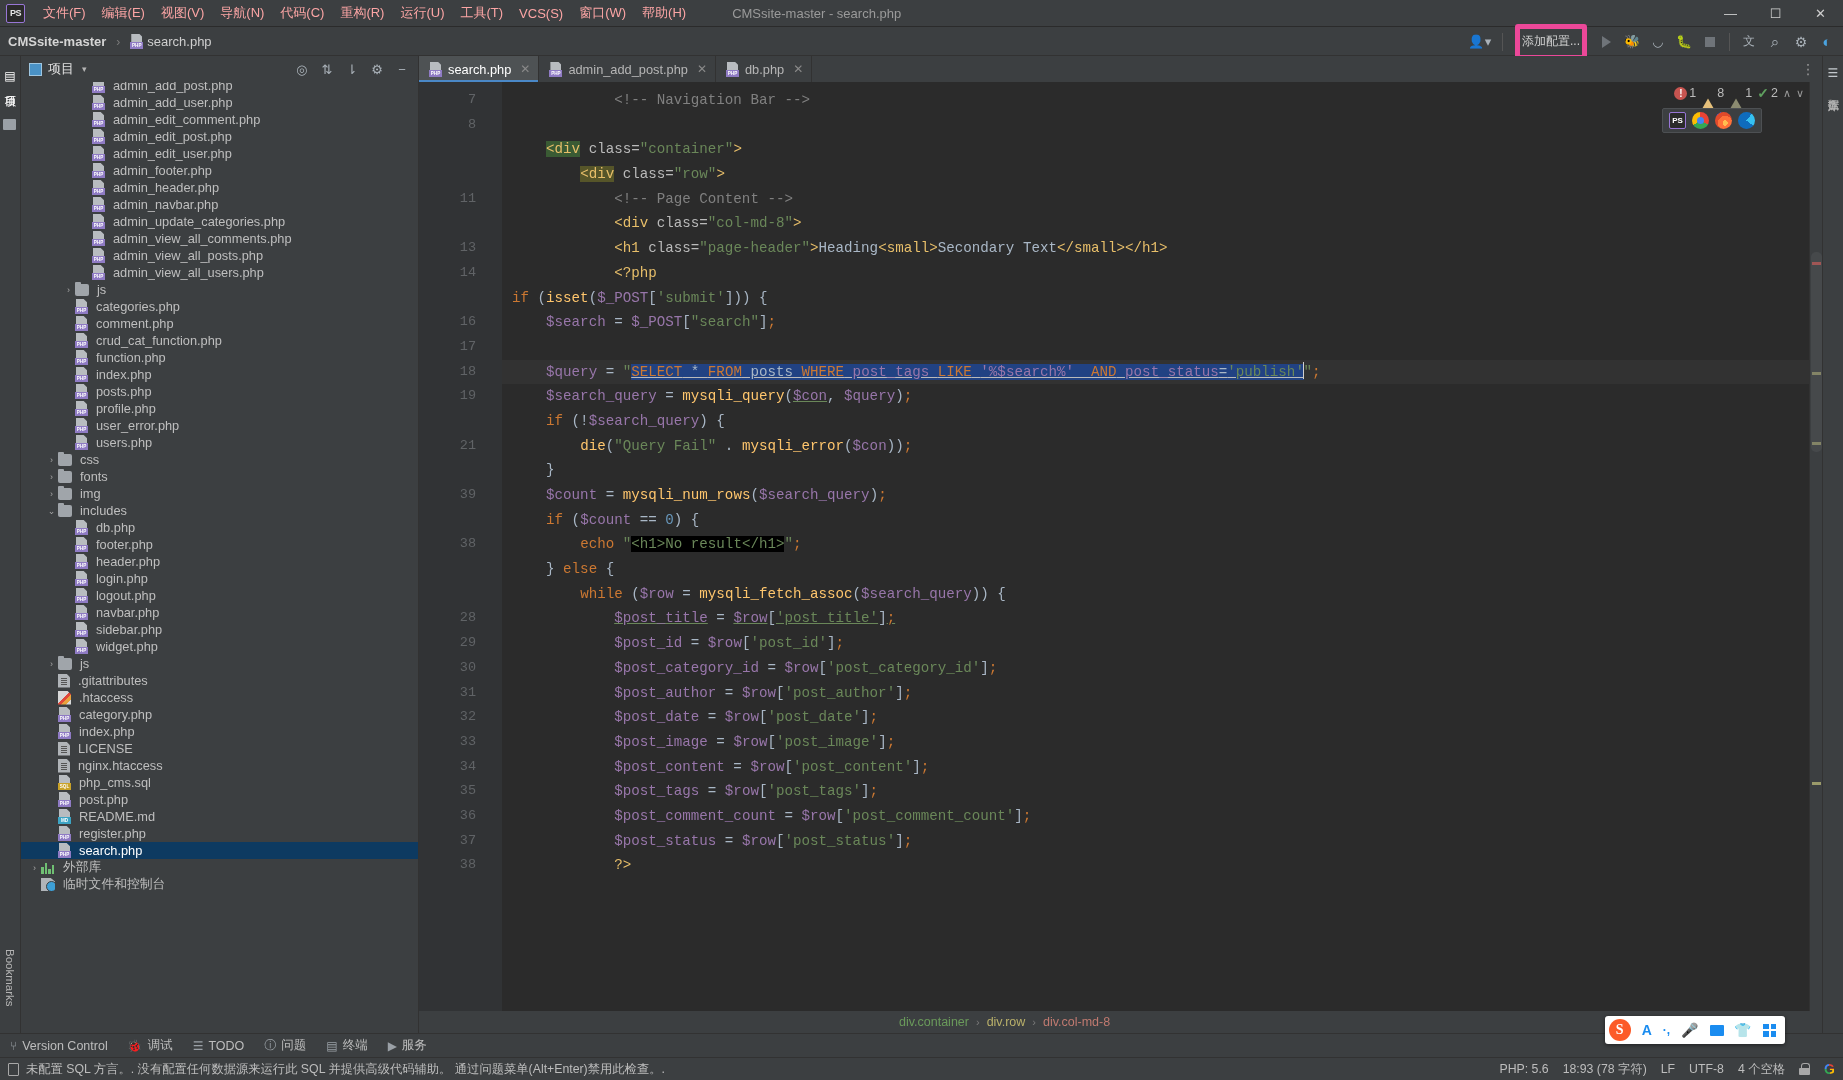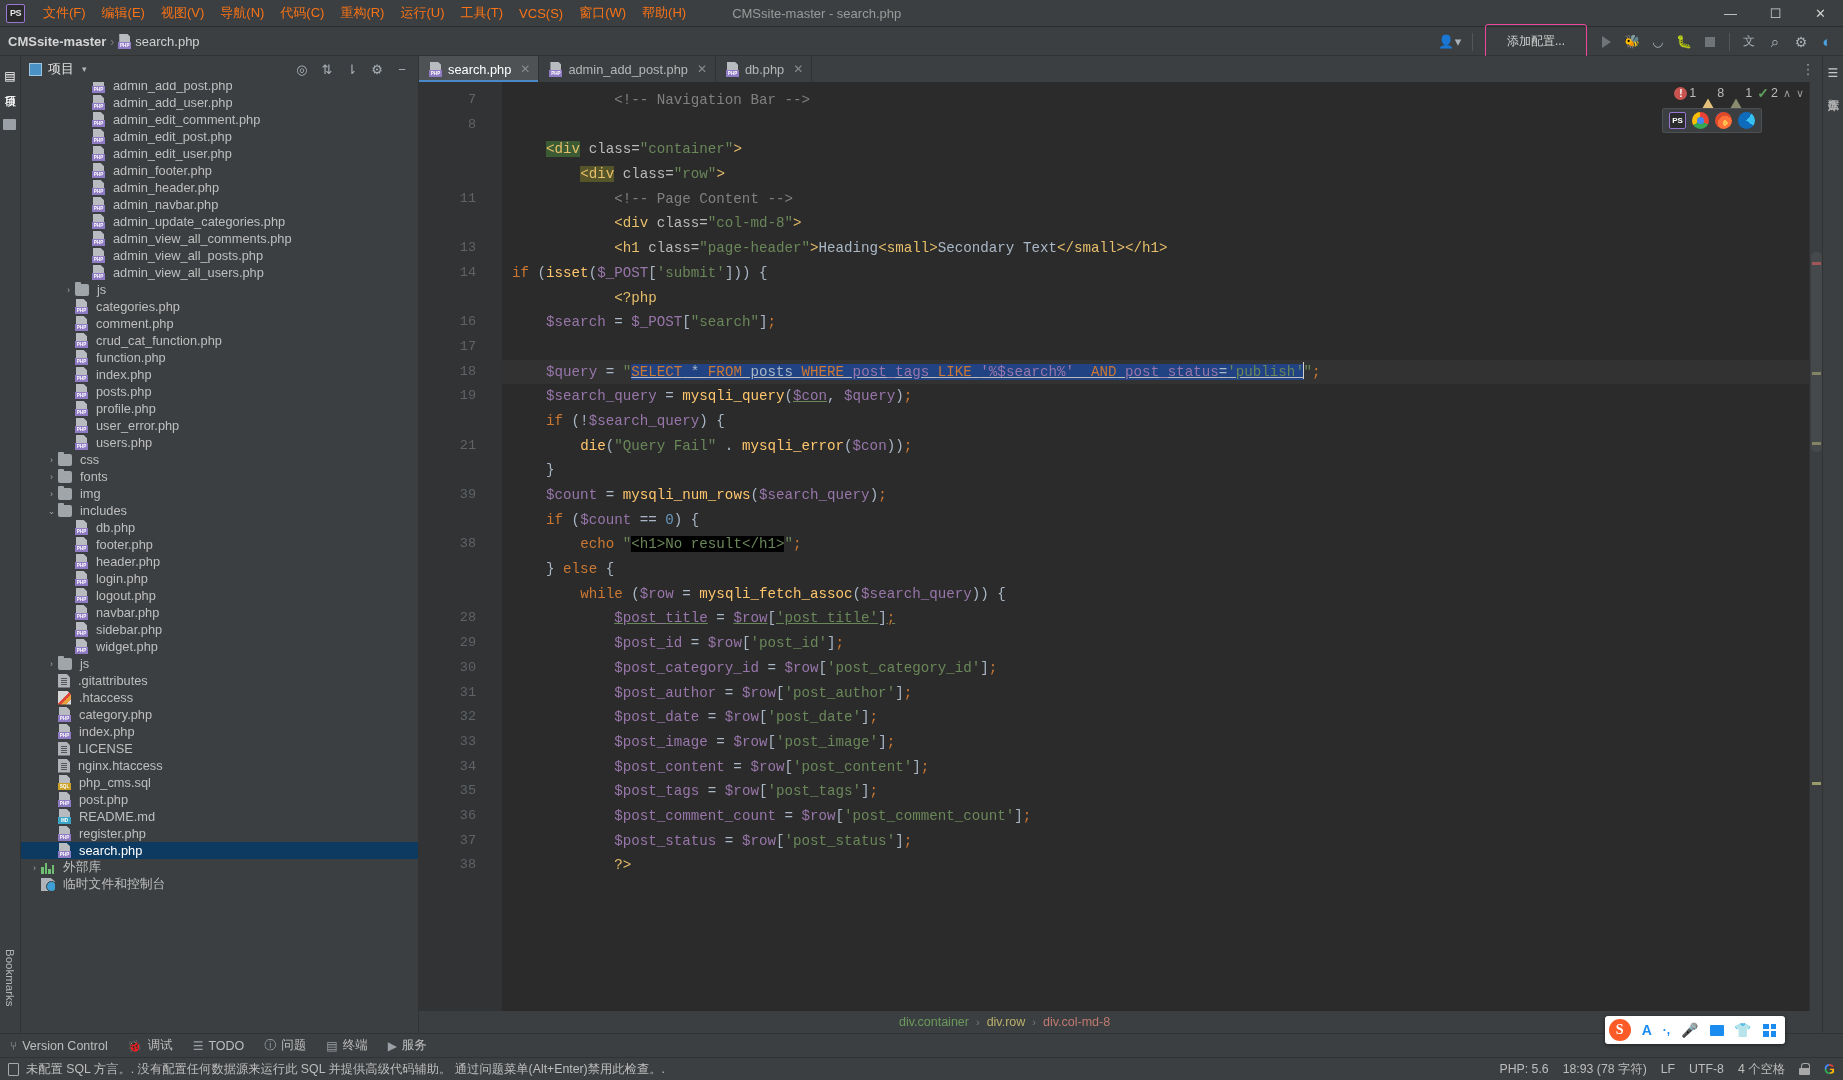--- a/index.html
+++ b/index.html
@@ -18,39 +18,39 @@
     height: 27px; background: #3c3f41; display: flex; align-items: center;
     border-bottom: 1px solid #2b2b2b; flex: none; position: relative;
   }
   .ps-logo {
     width: 19px; height: 19px; margin-left: 6px; margin-right: 10px;
     border: 1.5px solid #9876d6; border-radius: 2px; background: #2b2b2b;
     display: flex; align-items: center; justify-content: center;
     font-size: 9px; font-weight: bold; color: #e6e6e6; letter-spacing: -0.5px;
   }
   .menu-item {
-    padding: 3px 8px; font-size: 13px; color: #f97316; cursor: default; white-space: nowrap;
+    padding: 3px 8px; font-size: 13px; color: #fca5a5; cursor: default; white-space: nowrap;
   }
   .win-title {
     margin-left: 38px; font-size: 13px; color: #9a9a9a; white-space: nowrap;
   }
   .win-ctrls {
     position: absolute; right: 0; top: 0; height: 27px; display: flex; align-items: center;
   }
   .win-btn {
     width: 45px; height: 27px; display: flex; align-items: center; justify-content: center;
     color: #cfcfcf; font-size: 13px;
   }
 
   
   .navbar {
     height: 29px; background: #3c3f41; display: flex; align-items: center;
     flex: none; border-bottom: 1px solid #323232; position: relative;
   }
-  .crumbs { display: flex; align-items: flex-end; margin-left: 8px; gap: 2px; }
+  .crumbs { display: flex; align-items: flex-end; margin-left: 8px; gap: 8px; }
   .crumb-proj { font-size: 13px; color: #d5d5d5; font-weight: bold; }
   .crumb-sep { color: #7a7a7a; font-size: 12px; margin: 0 2px; }
   .crumb-file { font-size: 13px; color: #cfcfcf; display: flex; align-items: center; gap: 4px; }
   .php-ico {
     width: 13px; height: 15px; position: relative; display: inline-block; flex: none;
   }
   .php-ico::before {
     content: ""; position: absolute; left: 1px; top: 0; width: 11px; height: 11px;
     background: #b8bcc0; clip-path: polygon(0 0, 70% 0, 100% 30%, 100% 100%, 0 100%);
   }
@@ -74,21 +74,21 @@
     width: 13px; height: 14px; flex: none; position: relative;
     background: linear-gradient(135deg, #d8d8d8 45%, #e0483a 45%, #e0483a 62%, #e8a33d 62%, #e8a33d 78%, #d8d8d8 78%);
     clip-path: polygon(0 0, 70% 0, 100% 26%, 100% 100%, 0 100%);
   }
   .nav-right { position: absolute; right: 4px; top: 0; height: 29px; display: flex; align-items: center; gap: 2px; }
   .icon-btn {
     width: 24px; height: 24px; display: flex; align-items: center; justify-content: center;
     color: #a9b1b8; font-size: 13px; border-radius: 3px;
   }
   .addcfg {
-    border: 1px solid #ec4899; border-radius: 3px; height: 36px; padding: 0 21px;
+    border: 5px solid #ec4899; border-radius: 3px; height: 36px; padding: 0 2px;
     display: flex; align-items: center; font-size: 12px; color: #d2d2d2; margin: 0 5px;
   }
   .vsep { width: 1px; height: 18px; background: #555; margin: 0 5px; }
   .tri-run { width: 0; height: 0; border-left: 9px solid #6f7479; border-top: 6px solid transparent; border-bottom: 6px solid transparent; }
   .sq-stop { width: 10px; height: 10px; background: #6f7479; }
 
   
   .body { flex: 1; display: flex; min-height: 0; }
 
   
@@ -722,22 +722,22 @@
           </div>
         <div class="foldcol"></div>
         <div class="codecol" id="codecol">
             <div class="cline"><span><span class="t-cmt">            &lt;!-- Navigation Bar --&gt;</span></span></div>
             <div class="cline"><span></span></div>
             <div class="cline"><span>    <span class="hl-green t-tag">&lt;div</span><span class="t-attr"> class=</span><span class="t-str">"container"</span><span class="t-tag">&gt;</span></span></div>
             <div class="cline"><span>        <span class="hl-olive t-tag">&lt;div</span><span class="t-attr"> class=</span><span class="t-str">"row"</span><span class="t-tag">&gt;</span></span></div>
             <div class="cline"><span><span class="t-cmt">            &lt;!-- Page Content --&gt;</span></span></div>
             <div class="cline"><span>            <span class="t-tag">&lt;div</span><span class="t-attr"> class=</span><span class="t-str">"col-md-8"</span><span class="t-tag">&gt;</span></span></div>
             <div class="cline"><span>            <span class="t-tag">&lt;h1</span><span class="t-attr"> class=</span><span class="t-str">"page-header"</span><span class="t-tag">&gt;</span><span class="t-plain">Heading</span><span class="t-tag">&lt;small&gt;</span><span class="t-plain">Secondary Text</span><span class="t-tag">&lt;/small&gt;&lt;/h1&gt;</span></span></div>
+            <div class="cline"><span>            <span class="t-php">&lt;?php</span></span></div>
             <div class="cline"><span><span class="t-kw">if</span><span class="t-plain"> (</span><span class="t-fn">isset</span><span class="t-plain">(</span><span class="t-var">$_POST</span><span class="t-plain">[</span><span class="t-str">'submit'</span><span class="t-plain">])) {</span></span></div>
-            <div class="cline"><span>            <span class="t-php">&lt;?php</span></span></div>
             <div class="cline"><span>    <span class="t-var">$search</span><span class="t-plain"> = </span><span class="t-var">$_POST</span><span class="t-plain">[</span><span class="t-str">"search"</span><span class="t-plain">]</span><span class="t-kw">;</span></span></div>
             <div class="cline"><span></span></div>
             <div class="cline hl"><span>    <span class="t-var">$query</span><span class="t-plain"> = </span><span class="t-str">"</span><span class="sel-bg"><span class="t-sqlkw">SELECT</span><span class="t-plain"> * </span><span class="t-sqlkw">FROM</span><span class="t-plain"> posts </span><span class="t-sqlkw">WHERE</span><span class="t-var"> post_tags </span><span class="t-sqlkw">LIKE</span><span class="t-plain"> </span><span class="t-var">'%$search%'</span><span class="t-plain">  </span><span class="t-sqlkw">AND</span><span class="t-var"> post_status</span><span class="t-plain">=</span><span class="t-str">'publish'</span></span><span class="caret"></span><span class="t-str">"</span><span class="t-kw">;</span></span></div>
             <div class="cline"><span>    <span class="t-var">$search_query</span><span class="t-plain"> = </span><span class="t-fn">mysqli_query</span><span class="t-plain">(</span><span class="t-var underl">$con</span><span class="t-plain">, </span><span class="t-var">$query</span><span class="t-plain">)</span><span class="t-kw">;</span></span></div>
             <div class="cline"><span>    <span class="t-kw">if</span><span class="t-plain"> (!</span><span class="t-var">$search_query</span><span class="t-plain">) {</span></span></div>
             <div class="cline"><span>        <span class="t-fn">die</span><span class="t-plain">(</span><span class="t-str">"Query Fail"</span><span class="t-plain"> . </span><span class="t-fn">mysqli_error</span><span class="t-plain">(</span><span class="t-var">$con</span><span class="t-plain">))</span><span class="t-kw">;</span></span></div>
             <div class="cline"><span>    <span class="t-plain">}</span></span></div>
             <div class="cline"><span>    <span class="t-var">$count</span><span class="t-plain"> = </span><span class="t-fn">mysqli_num_rows</span><span class="t-plain">(</span><span class="t-var">$search_query</span><span class="t-plain">)</span><span class="t-kw">;</span></span></div>
             <div class="cline"><span>    <span class="t-kw">if</span><span class="t-plain"> (</span><span class="t-var">$count</span><span class="t-plain"> == </span><span class="t-num">0</span><span class="t-plain">) {</span></span></div>
             <div class="cline"><span>        <span class="t-kw">echo</span><span class="t-plain"> </span><span class="t-str">"</span><span class="hl-grey t-str">&lt;h1&gt;No result&lt;/h1&gt;</span><span class="t-str">"</span><span class="t-kw">;</span></span></div>

